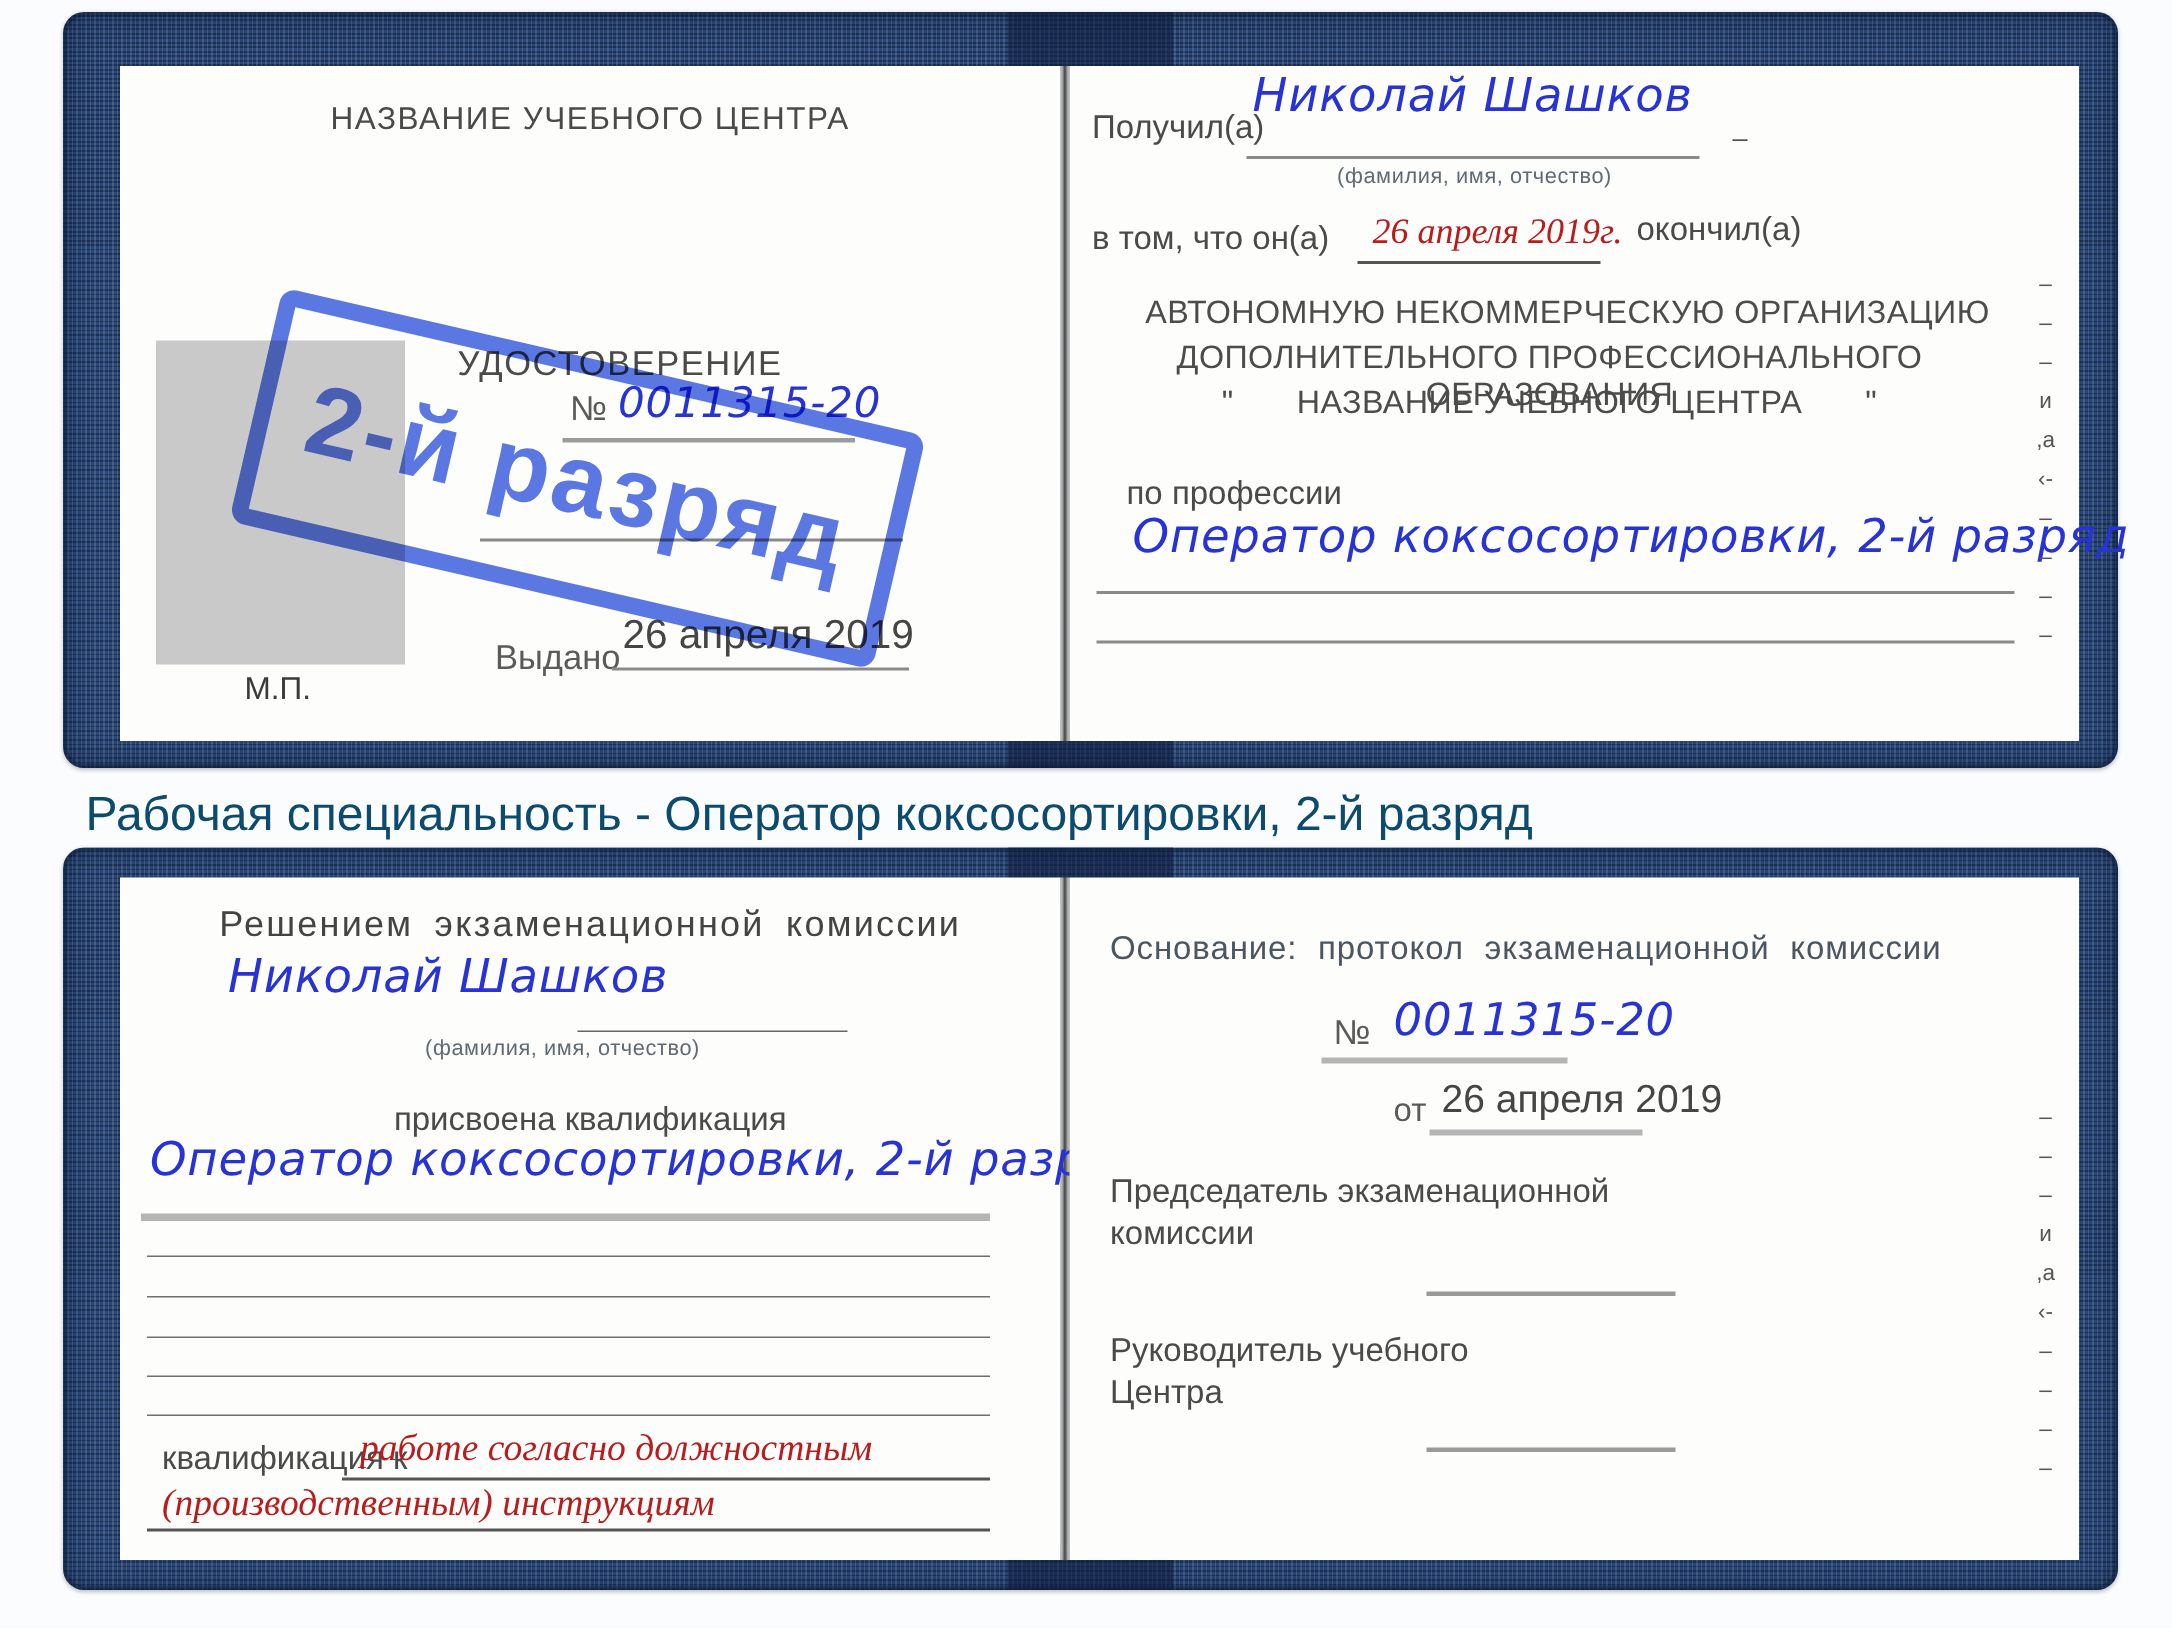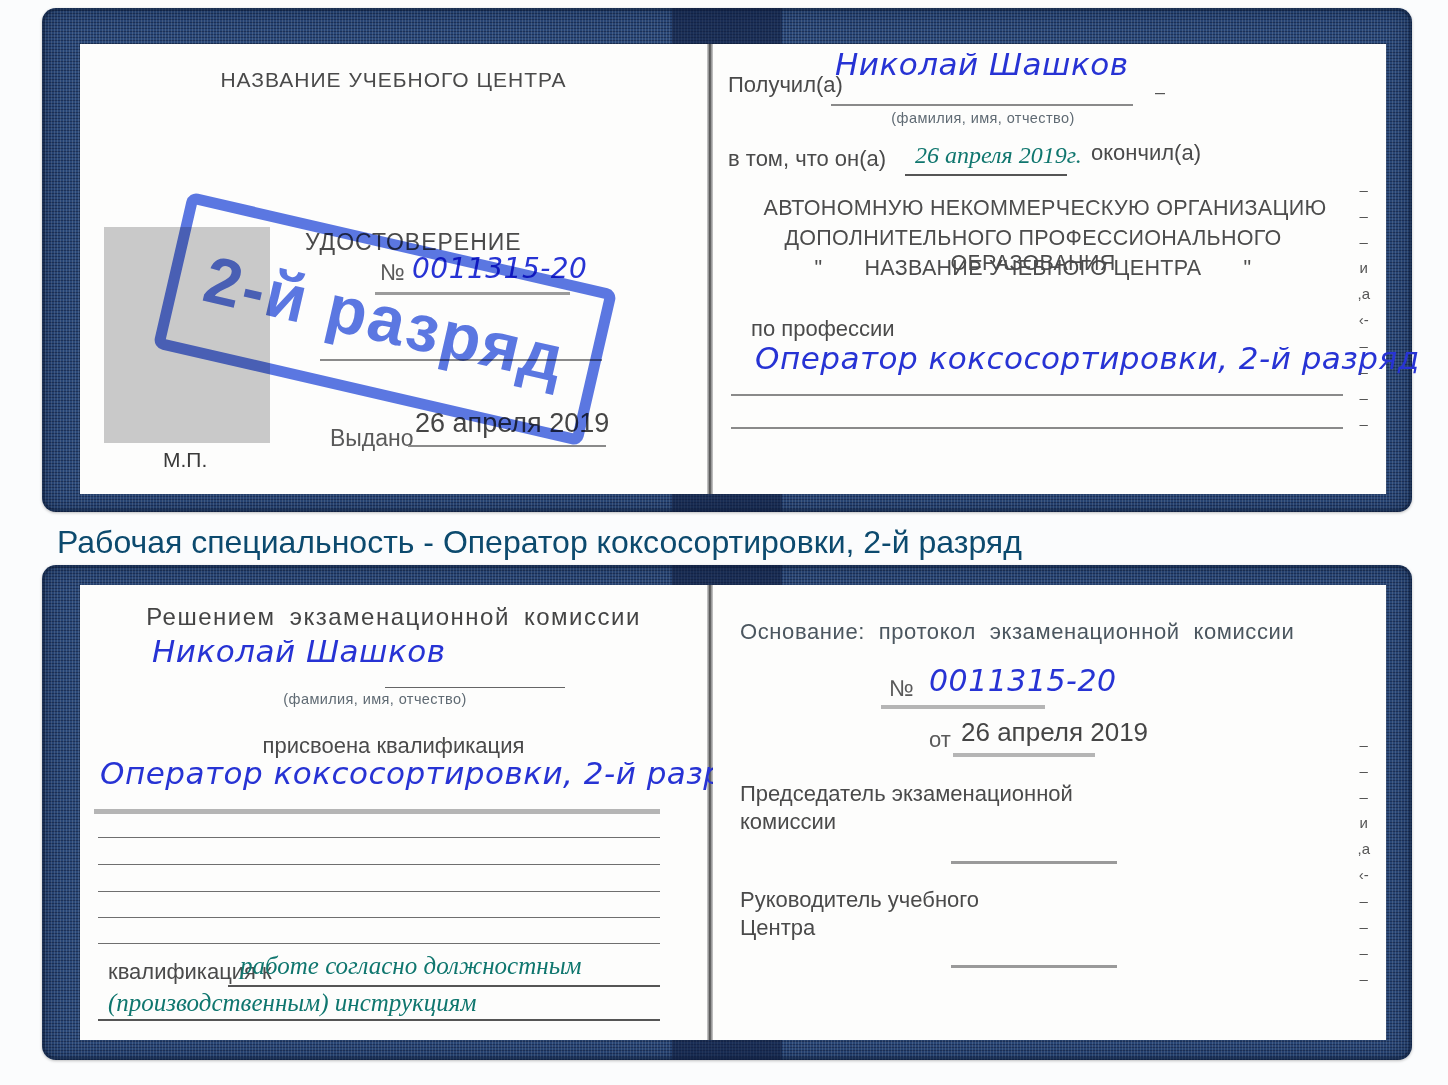--- a/index.html
+++ b/index.html
@@ -19,21 +19,21 @@
   .tab-b{bottom:0;height:30px;border-radius:4px 4px 0 0;}
   .pages{position:absolute;top:36px;left:38px;right:26px;bottom:18px;display:flex;}
   #bk2 .pages{top:20px;bottom:20px;}
   .page{position:relative;background:#fdfdfc;box-shadow:0 0 0 1px rgba(0,0,0,.10);}
   .page.pl{width:627px;}
   .page.pr{flex:1;}
   .binding{width:6px;background:linear-gradient(90deg,#f2f2f2 0%,#4f4f4f 45%,#5a5a5a 55%,#ededed 100%);}
   
   .abs{position:absolute;}
   .hw{font-family:"DejaVu Sans",sans-serif;font-style:italic;color:#2733d4;letter-spacing:.5px;}
-  .ital{font-family:"Liberation Serif",serif;font-style:italic;color:#0f766e;}
+  .ital{font-family:"Liberation Serif",serif;font-style:italic;color:#b91c1c;}
   .rule{position:absolute;border-top:2px solid #8a8a8a;height:0;}
   .rule.thin{border-top-width:1.5px;border-top-color:#6f6f6f;}
   .rule.thick{border-top-width:5px;border-top-color:#b5b5b5;}
   .rule.sig{border-top-width:3px;border-top-color:#9a9a9a;}
   .capt{font-size:14.5px;color:#5f6a73;letter-spacing:.4px;}
   .edge-marks{position:absolute;right:16px;display:flex;flex-direction:column;align-items:center;
               gap:11px;font-size:15px;line-height:1;color:#555;}
   
   .tl-header{top:24px;left:0;width:100%;text-align:center;font-size:21px;letter-spacing:1px;color:#4a4a4a;}
   .photo{top:183px;left:24px;width:166px;height:216px;background:#c9c9c9;}

